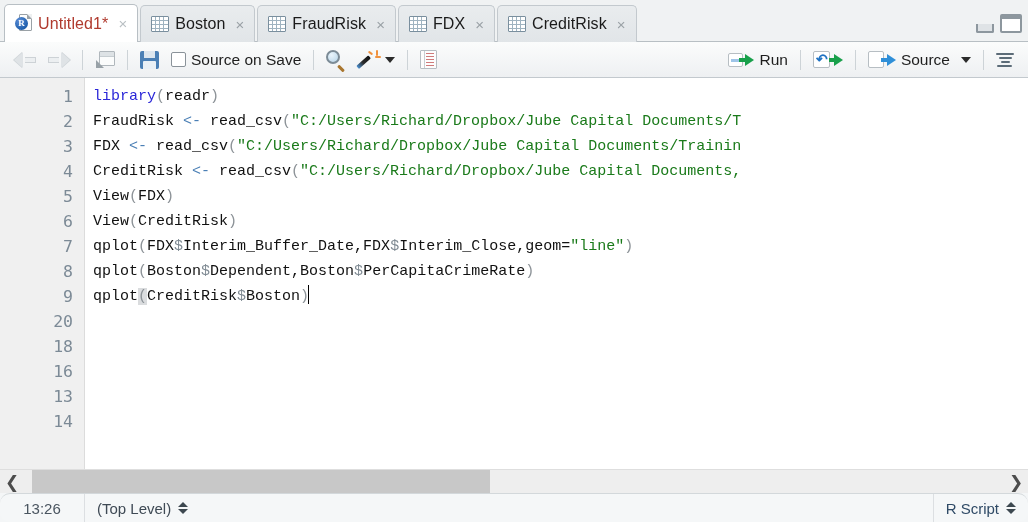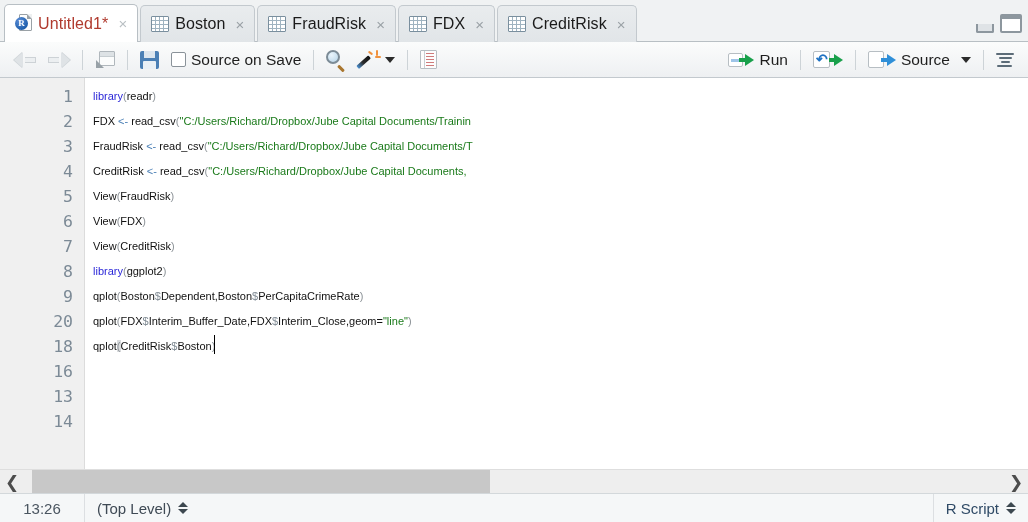--- a/index.html
+++ b/index.html
@@ -244,22 +244,22 @@
     flex: 1 1 auto;
     padding-top: 6px;
     padding-left: 8px;
     overflow: hidden;
     position: relative;
     white-space: nowrap;
   }
   .code .cl {
     height: 25px;
     line-height: 25px;
-    font-family: Liberation Sans, sans-serif;
-    font-size: 11px;
+    font-family: Liberation Mono, monospace;
+    font-size: 15px;
     white-space: pre;
     color: #111111;
   }
   .kw   { color: #2b27d8; }
   .str  { color: #1a7a1a; }
   .par  { color: #8d9398; }
   .opx  { color: #4a7fb5; }
   .dollar { color: #7f8a93; }
   .parhl { background: #dadcde; color:#8d9398; }
   .cursor {
@@ -299,20 +299,21 @@
   
   .statusbar {
     height: 29px;
     background: #f5f7f8;
     border-top: 1px solid #d3d8db;
     display: flex;
     align-items: center;
     flex: 0 0 auto;
     font-size: 15px;
     color: #3c4650;
+    border-radius: 10px;
   }
   .sb-pos {
     width: 85px;
     text-align: center;
     color: #4a5560;
     border-right: 1px solid #dcdfe2;
     line-height: 29px;
   }
   .sb-scope {
     display: flex; align-items: center; gap: 7px;
@@ -504,38 +505,36 @@
       <div class="ln">16</div>
       <div class="ln">13</div>
       <div class="ln">14</div>
     </div>
 
     <div class="code">
 
       <div class="cl"><span class="kw">library</span><span class="par">(</span><span>readr</span><span class="par">)</span></div>
 
 
+      <div class="cl"><span>FraudRisk</span> <span class="opx">&lt;-</span> <span>read_csv</span><span class="par">(</span><span class="str">"C:/Users/Richard/Dropbox/Jube Capital Documents/T</span></div>
+
       <div class="cl"><span>FDX</span> <span class="opx">&lt;-</span> <span>read_csv</span><span class="par">(</span><span class="str">"C:/Users/Richard/Dropbox/Jube Capital Documents/Trainin</span></div>
 
-      <div class="cl"><span>FraudRisk</span> <span class="opx">&lt;-</span> <span>read_csv</span><span class="par">(</span><span class="str">"C:/Users/Richard/Dropbox/Jube Capital Documents/T</span></div>
-
       <div class="cl"><span>CreditRisk</span> <span class="opx">&lt;-</span> <span>read_csv</span><span class="par">(</span><span class="str">"C:/Users/Richard/Dropbox/Jube Capital Documents,</span></div>
 
 
-      <div class="cl"><span>View</span><span class="par">(</span><span>FraudRisk</span><span class="par">)</span></div>
 
       <div class="cl"><span>View</span><span class="par">(</span><span>FDX</span><span class="par">)</span></div>
 
       <div class="cl"><span>View</span><span class="par">(</span><span>CreditRisk</span><span class="par">)</span></div>
 
-      <div class="cl"><span class="kw">library</span><span class="par">(</span><span>ggplot2</span><span class="par">)</span></div>
+
+      <div class="cl"><span>qplot</span><span class="par">(</span><span>FDX</span><span class="dollar">$</span><span>Interim_Buffer_Date</span>,<span>FDX</span><span class="dollar">$</span><span>Interim_Close</span>,<span>geom=</span><span class="str">"line"</span><span class="par">)</span></div>
 
       <div class="cl"><span>qplot</span><span class="par">(</span><span>Boston</span><span class="dollar">$</span><span>Dependent</span>,<span>Boston</span><span class="dollar">$</span><span>PerCapitaCrimeRate</span><span class="par">)</span></div>
-
-      <div class="cl"><span>qplot</span><span class="par">(</span><span>FDX</span><span class="dollar">$</span><span>Interim_Buffer_Date</span>,<span>FDX</span><span class="dollar">$</span><span>Interim_Close</span>,<span>geom=</span><span class="str">"line"</span><span class="par">)</span></div>
 
       <div class="cl"><span>qplot</span><span class="parhl">(</span><span>CreditRisk</span><span class="dollar">$</span><span>Boston</span><span class="par">)</span><span class="cursor"></span></div>
 
       <div class="cl"></div>
     </div>
   </div>
 
   <div class="hscroll">
     <div class="hs-left">❮</div>
     <div class="hs-track">

